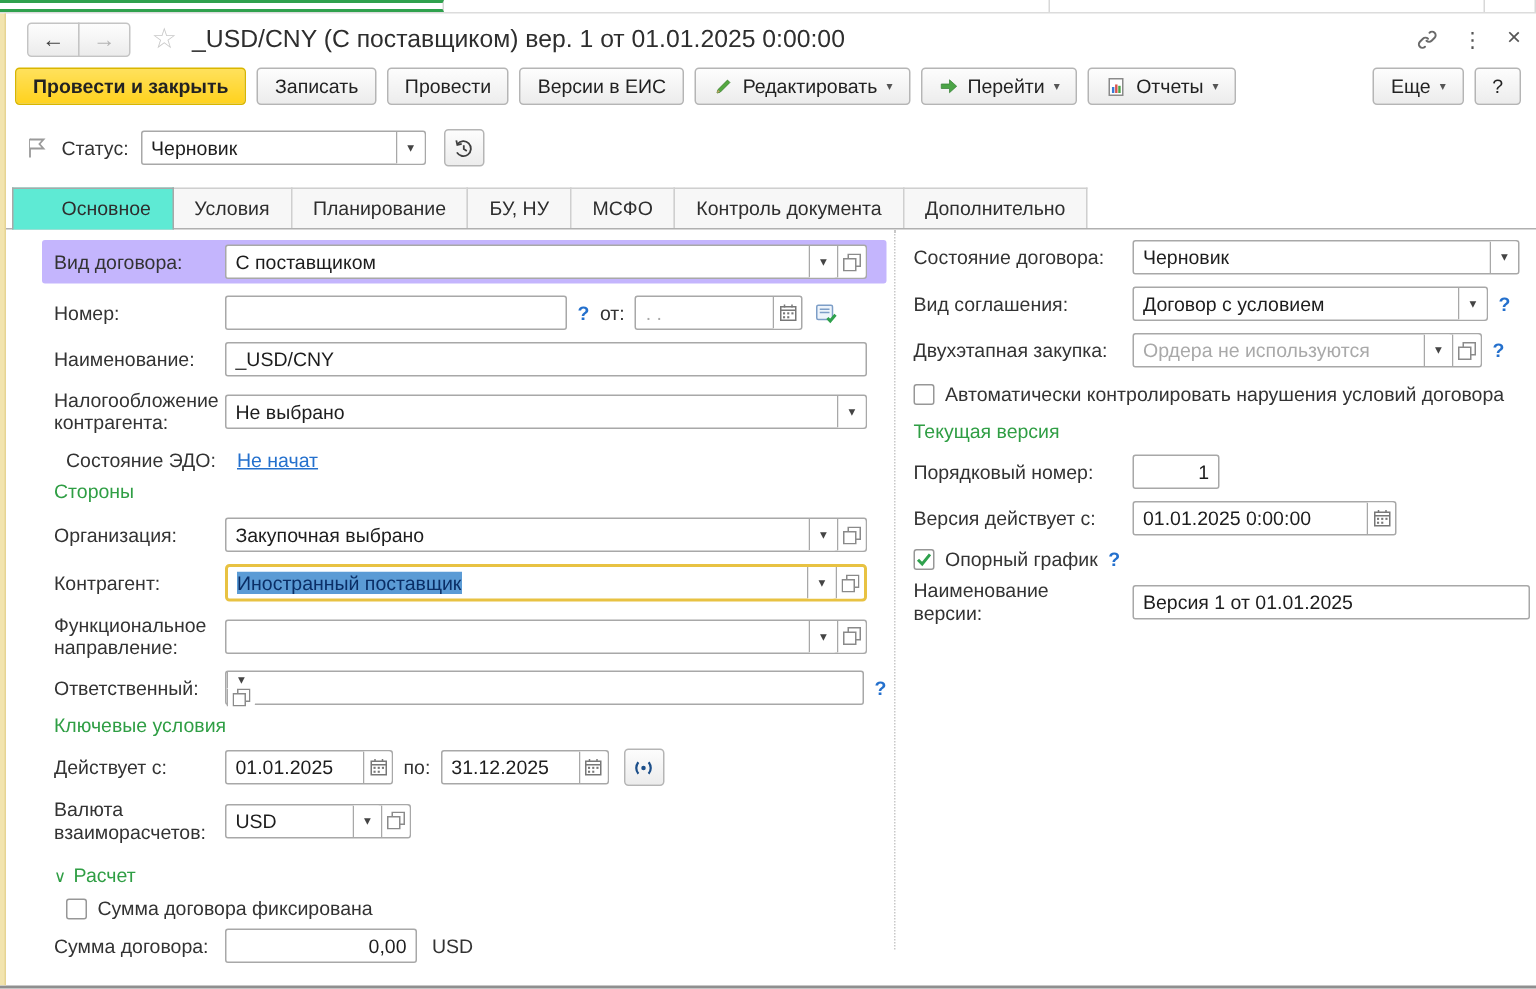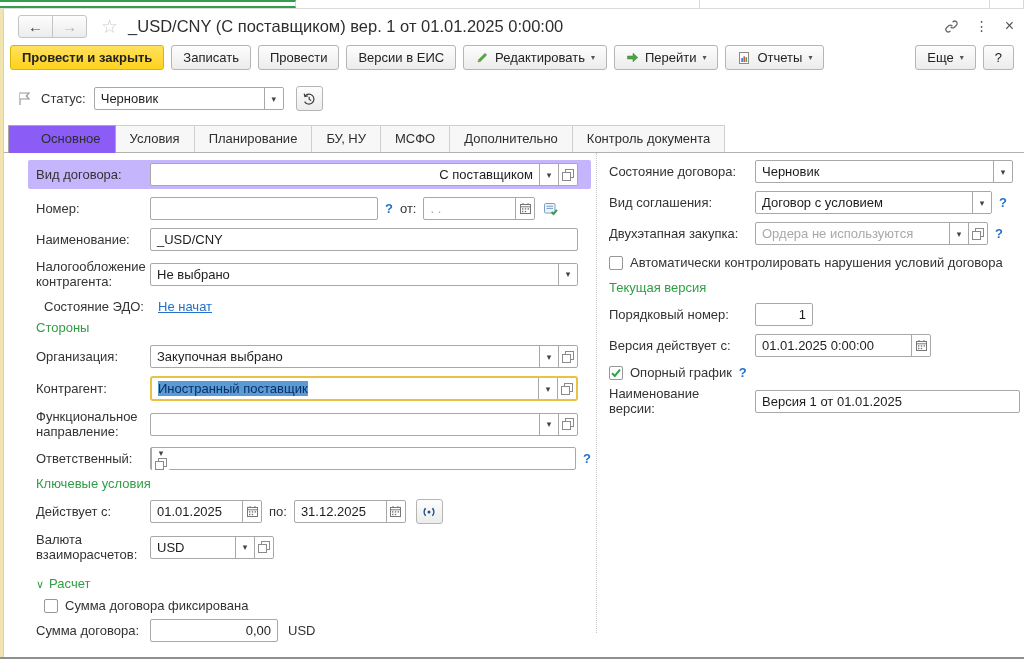--- a/index.html
+++ b/index.html
@@ -42,21 +42,21 @@
   .statusrow { display:flex; align-items:center; padding:10px 10px 10px 16px; gap:8px; }
   .status-label { font-size:13px; color:#333; }
   .btn-sq { height:25px; min-width:27px; border:1px solid #b5b5b5; border-radius:3px;
             background:linear-gradient(#fdfdfd,#ececec); display:flex; align-items:center;
             justify-content:center; cursor:pointer; }
 
   
   .tabs { display:flex; align-items:flex-end; padding:4px 0 0 8px; border-bottom:1px solid #b0b0b0; }
   .tab { font-size:13px; color:#2e2e2e; padding:5px 14px 6px; border:1px solid #cfcfcf;
          border-bottom:none; background:#f7f7f7; margin-right:-1px; cursor:pointer; }
-  .tab.active { background:#8b5cf6; border-color:#a8a8a8; position:relative; margin-bottom:-1px;
+  .tab.active { background:#5eead4; border-color:#a8a8a8; position:relative; margin-bottom:-1px;
                 padding-bottom:7px; z-index:2;padding-left:32px; }
 
   
   .content { position:relative; height:480px; }
   .vdivider { position:absolute; left:596px; top:0; bottom:0; border-left:1px dotted #c8c8c8; }
   .panel-left { position:absolute; left:5px; top:7px; width:586px; padding-left:31px; }
   .panel-right { position:absolute; left:604px; top:7px; width:416px; padding-left:5px; }
 
   .row { display:flex; align-items:center; margin-bottom:8px; }
   .lbl { width:114px; flex:0 0 114px; padding-right:8px; font-size:13px; color:#333; line-height:15px; }
@@ -200,32 +200,32 @@
       </span>
     </div>
   </div>
 
   <div class="tabs">
     <div class="tab active">Основное</div>
     <div class="tab">Условия</div>
     <div class="tab">Планирование</div>
     <div class="tab">БУ, НУ</div>
     <div class="tab">МСФО</div>
+    <div class="tab">Контроль документа</div>
     <div class="tab">Дополнительно</div>
-    <div class="tab">Контроль документа</div>
   </div>
 
   <div class="content">
     <div class="vdivider"></div>
 
     <div class="panel-left">
 
       <div class="row hl-row">
         <span class="lbl">Вид договора:</span>
-        <div class="combo" style="width:428px;text-align:right;">
+        <div class="combo" style="width:428px;">
           <span class="val">С поставщиком</span>
           <span class="seg">
               <span class="caret">▾</span>
             </span>
           <span class="seg">
               <svg width="12" height="12" viewBox="0 0 12 12">
                 <rect x="3.5" y="0.5" width="8" height="8" fill="#fff" stroke="#8a8a8a"></rect>
                 <rect x="0.5" y="3.5" width="8" height="8" fill="#fff" stroke="#8a8a8a"></rect>
               </svg>
             </span>

